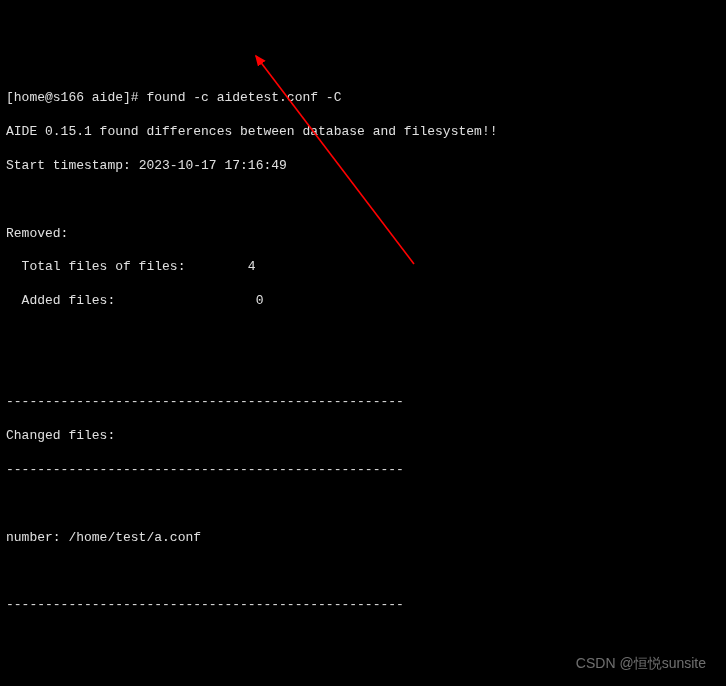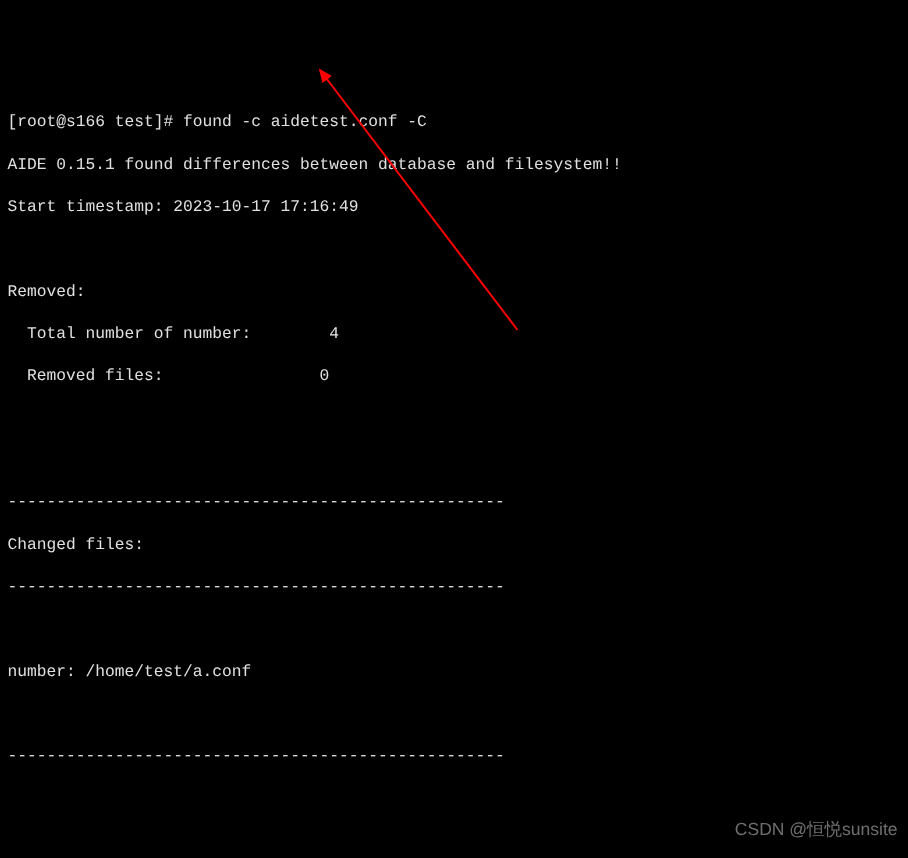--- a/index.html
+++ b/index.html
@@ -23,21 +23,21 @@
     .terminal {
       position: relative;
       z-index: 1;
     }
     .line {
       white-space: pre;
     }
     .watermark {
       position: absolute;
       bottom: 14px;
-      right: 8px;
+      right: 20px;
       color: rgba(200,200,200,0.55);
       font-family: Arial, sans-serif;
       font-size: 14px;
       z-index: 3;
       white-space: nowrap;
     }
     .arrow-svg {
       position: absolute;
       top: 0;
       left: 0;
@@ -46,27 +46,27 @@
       z-index: 2;
       pointer-events: none;
     }
   </style>
 </head>
 <body>
 
 
 
 <div class="terminal">
-<div class="line"><span>[root@s166 test]#</span> <span>found -c aidetest.conf -C</span></div>
+<div class="line"><span>[home@s166 aide]#</span> <span>found -c aidetest.conf -C</span></div>
 <div class="line">AIDE 0.15.1 found differences between database and filesystem!!</div>
 <div class="line"><span>Start timestamp:</span> <span>2023-10-17 17:16:49</span></div>
 <div class="line">&nbsp;</div>
 <div class="line">Removed:</div>
-<div class="line"><span>  Total number of number:</span>        <span>4</span></div>
-<div class="line"><span>  Removed files:</span>                <span>0</span></div>
+<div class="line"><span>  Total files of files:</span>        <span>4</span></div>
+<div class="line"><span>  Added files:</span>                  <span>0</span></div>
 <div class="line">&nbsp;</div>
 <div class="line">&nbsp;</div>
 <div class="line">---------------------------------------------------</div>
 <div class="line">Changed files:</div>
 <div class="line">---------------------------------------------------</div>
 <div class="line">&nbsp;</div>
 <div class="line">number: /home/test/a.conf</div>
 <div class="line">&nbsp;</div>
 <div class="line">---------------------------------------------------</div>
 

